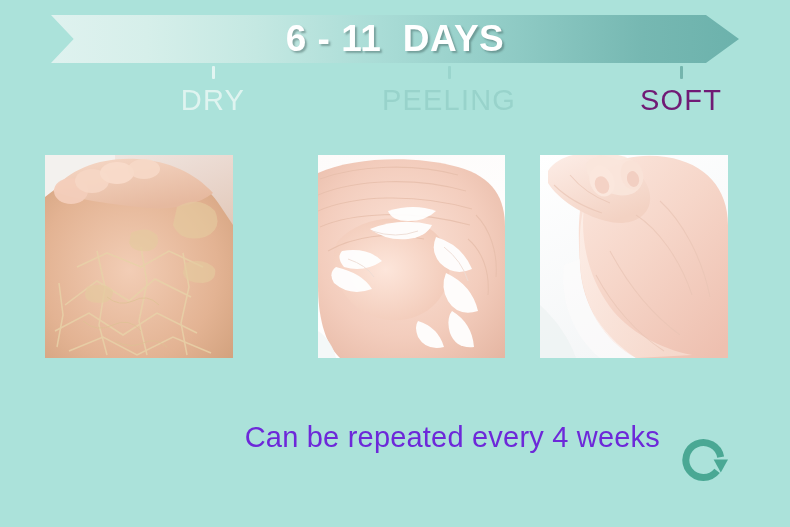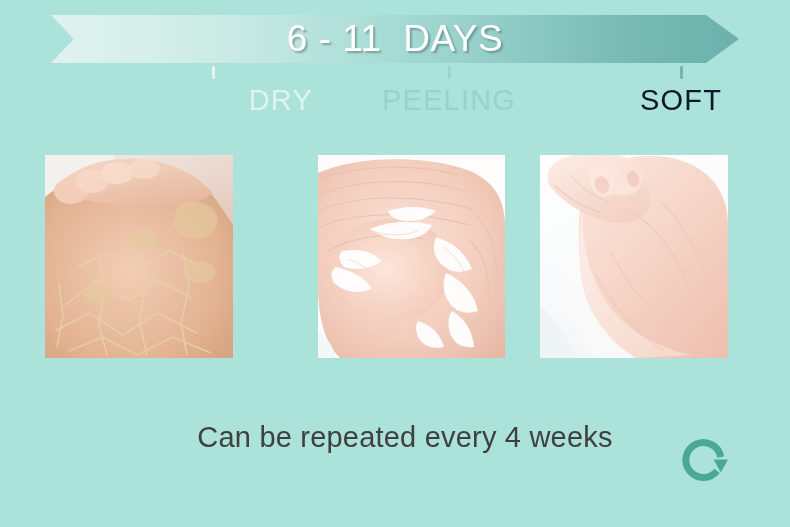--- a/index.html
+++ b/index.html
@@ -44,21 +44,21 @@
     clip-path: polygon(0 0, 95.2% 0, 100% 50%, 95.2% 100%, 0 100%, 3.3% 50%);
   }
   .banner-title {
     position: absolute;
     inset: 0;
     display: flex;
     align-items: center;
     justify-content: center;
     color: #ffffff;
     font-size: 37px;
-    font-weight: normal;
+    font-weight: bold;
     letter-spacing: 0.5px;
     white-space: pre;
     text-shadow: 2px 2px 2px rgba(60,90,88,0.45);
     line-height: 1;
     padding-bottom: 2px;
     box-sizing: border-box;
   }
 
   
   .stages {
@@ -84,25 +84,25 @@
     font-size: 29px;
     line-height: 34px;
     letter-spacing: 1.2px;
     white-space: nowrap;
   }
   .stage-dry      { left: 62px; }
   .stage-peeling  { left: 298px; }
   .stage-soft     { left: 530px; }
 
   .stage-dry .stage-tick      { background: #e2f5f2; }
-  .stage-dry .stage-label     { color: #dff4f0; text-align: right; }
+  .stage-dry .stage-label     { color: #dff4f0; }
   .stage-peeling .stage-tick  { background: #9ad5cd; }
   .stage-peeling .stage-label { color: #98d3cb; }
   .stage-soft .stage-tick     { background: #74b5ad; }
-  .stage-soft .stage-label    { color: #0f172a; }
+  .stage-soft .stage-label    { color: #701a75; }
 
   
   .photos { position: absolute; left: 0; top: 0; width: 790px; height: 527px; }
   .photo {
     position: absolute;
     top: 155px;
     height: 203px;
     overflow: hidden;
     background: #ffffff;
   }
@@ -110,22 +110,22 @@
   .photo-2 { left: 318px; width: 187px; }
   .photo-3 { left: 540px; width: 188px; }
   .photo svg { display: block; width: 100%; height: 100%; }
 
   
   .footer-note {
     position: absolute;
     left: 150px;
     top: 418px;
     width: 510px;
-    text-align: center;
-    color: #404040;
+    text-align: right;
+    color: #6d28d9;
     font-size: 29px;
     line-height: 38px;
     letter-spacing: 0.2px;
   }
   .footer-line { white-space: nowrap; }
 
   .repeat-icon {
     position: absolute;
     left: 674px;
     top: 430px;

